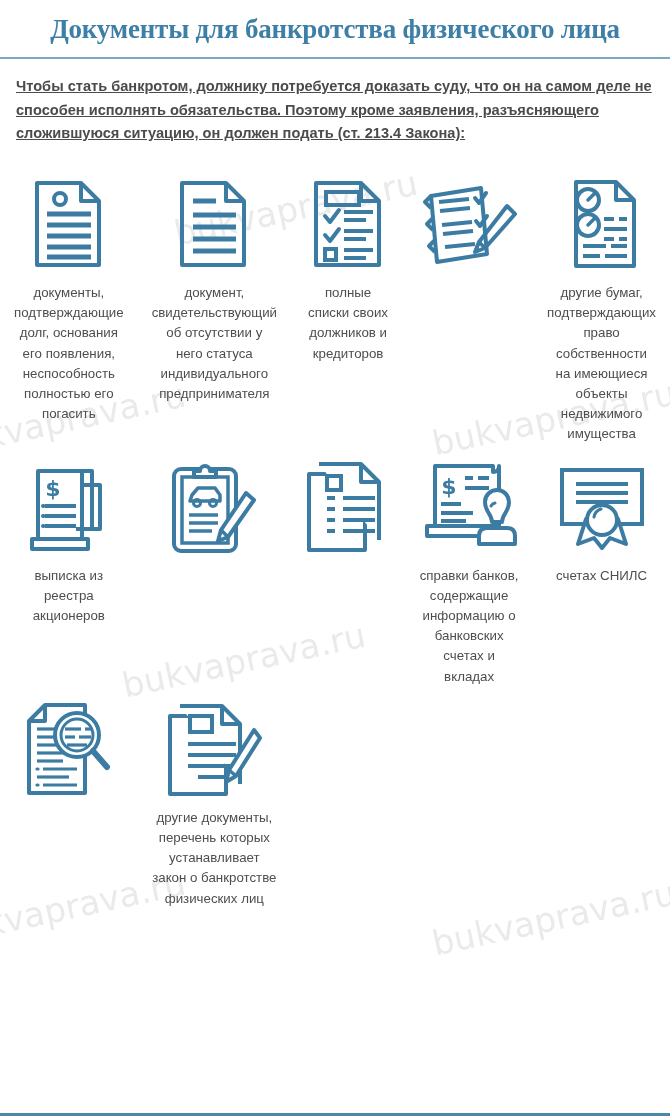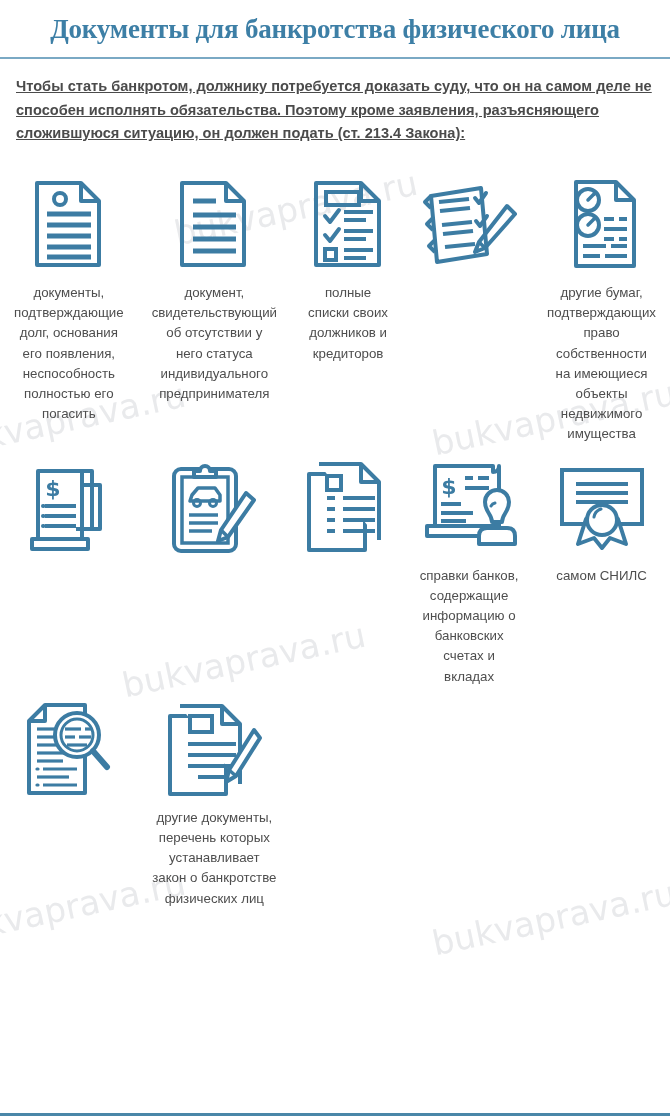--- a/index.html
+++ b/index.html
@@ -236,20 +236,21 @@
             <line x1="21" y1="55" x2="52" y2="55"></line>
             <line x1="21" y1="65" x2="52" y2="65"></line>
           </g>
           <g stroke-width="4" stroke-linecap="round">
             <line x1="19" y1="45" x2="19.5" y2="45"></line>
             <line x1="19" y1="55" x2="19.5" y2="55"></line>
             <line x1="19" y1="65" x2="19.5" y2="65"></line>
           </g>
         </svg>
       </div>
+      <div class="caption">выписка из реестра акционеров</div>
     </div>
 
     <div class="cell">
       <div class="icon-wrap">
         <svg width="96" height="100" viewBox="0 0 96 100" fill="none" stroke="#3c7ca3">
           <rect x="8" y="12" width="62" height="82" rx="7" stroke-width="4"></rect>
           <rect x="16" y="20" width="46" height="66" stroke-width="3.5"></rect>
           <path d="M28 20 v-6 h6 a5 5 0 0 1 10 0 h6 v6 Z" stroke-width="4" stroke-linejoin="round" fill="#ffffff"></path>
           <path d="M24 44 h30 v-6 l-5 -7 h-17 l-6 7 z" stroke-width="3.5" stroke-linejoin="round"></path>
           <circle cx="31" cy="46" r="3.5" stroke-width="3"></circle>
@@ -317,21 +318,21 @@
           <g stroke-width="4" stroke-linecap="butt">
             <line x1="24" y1="20" x2="76" y2="20"></line>
             <line x1="24" y1="29" x2="76" y2="29"></line>
             <line x1="24" y1="38" x2="76" y2="38"></line>
           </g>
           <path d="M34 55 L26 80 L42 74 L50 84 L58 74 L74 80 L66 55 Z" stroke-width="4" stroke-linejoin="round" fill="#ffffff"></path>
           <circle cx="50" cy="56" r="15" stroke-width="4" fill="#ffffff"></circle>
           <path d="M42 53 a10 10 0 0 1 7 -8" stroke-width="3" stroke-linecap="round"></path>
         </svg>
       </div>
-      <div class="caption">самом СНИЛС</div>
+      <div class="caption">счетах СНИЛС</div>
     </div>
 
     <div class="cell">
       <div class="icon-wrap">
         <svg width="92" height="96" viewBox="0 0 92 96" fill="none" stroke="#3c7ca3">
           <path d="M6 20 L22 4 H62 V92 H6 Z" stroke-width="4" stroke-linejoin="round" fill="#ffffff"></path>
           <path d="M22 4 V20 H6" stroke-width="4" stroke-linejoin="round"></path>
           <g stroke-width="3.2" stroke-linecap="butt">
             <line x1="14" y1="28" x2="40" y2="28"></line>
             <line x1="14" y1="36" x2="46" y2="36"></line>

